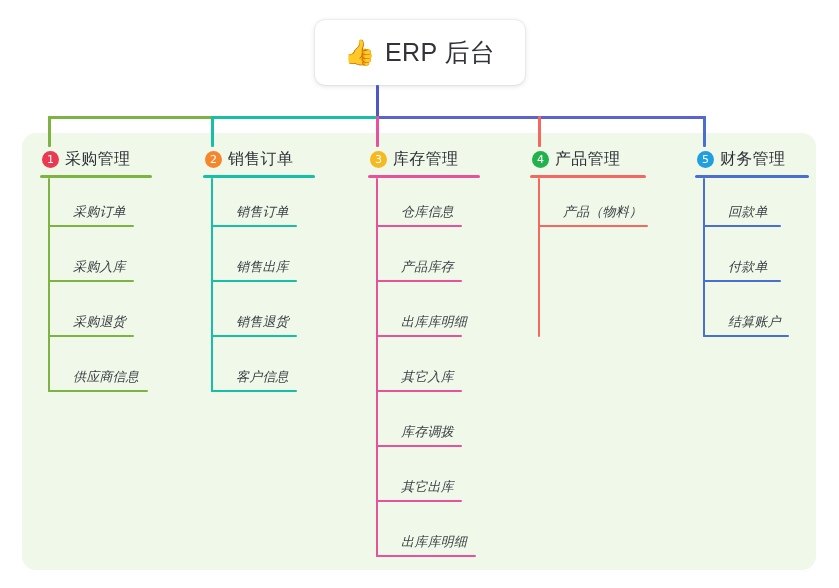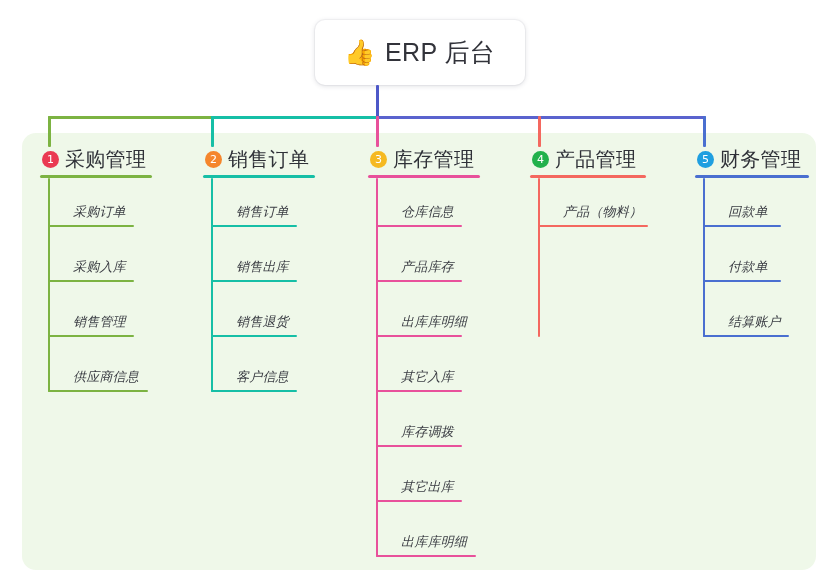--- a/index.html
+++ b/index.html
@@ -36,21 +36,21 @@
   .hline{height:3px;border-radius:1px;}
 
   
   .col{position:absolute;top:148px;}
   .col-head{display:flex;align-items:center;gap:6px;height:22px;padding-left:2px;}
   .badge{
     width:17px;height:17px;border-radius:50%;
     color:#fff;font-size:11px;line-height:17px;text-align:center;
     font-family:"DejaVu Sans",sans-serif;flex:0 0 auto;
   }
-  .col-title{font-size:20px;color:#2f3138;white-space:nowrap;letter-spacing:.3px;}
+  .col-title{font-size:16px;color:#2f3138;white-space:nowrap;letter-spacing:.3px;}
   .head-rule{margin-top:5px;height:3px;border-radius:1.5px;}
 
   
   .items{position:relative;margin-top:0;font-style:italic;}
   .spine{position:absolute;left:8px;top:0;width:2px;border-radius:1px;}
   .item{position:relative;height:55px;}
   .item-label{
     position:absolute;left:33px;bottom:12px;
     font-size:13px;color:#3a3c43;white-space:nowrap;letter-spacing:.2px;
   }
@@ -95,21 +95,21 @@
           <div class="spine" style="background: rgb(124, 179, 66); height: 214px;"></div>
           <div class="item">
             <span class="item-label">采购订单</span>
             <div class="item-rule" style="width: 86px; background: rgb(124, 179, 66);"></div>
           </div>
           <div class="item">
             <span class="item-label">采购入库</span>
             <div class="item-rule" style="width: 86px; background: rgb(124, 179, 66);"></div>
           </div>
           <div class="item">
-            <span class="item-label">销售管理</span>
+            <span class="item-label">采购退货</span>
             <div class="item-rule" style="width: 86px; background: rgb(124, 179, 66);"></div>
           </div>
           <div class="item">
             <span class="item-label">供应商信息</span>
             <div class="item-rule" style="width: 100px; background: rgb(124, 179, 66);"></div>
           </div>
         </div>
       </div>
       <div class="col" style="left: 203px;">
         <div class="col-head">

